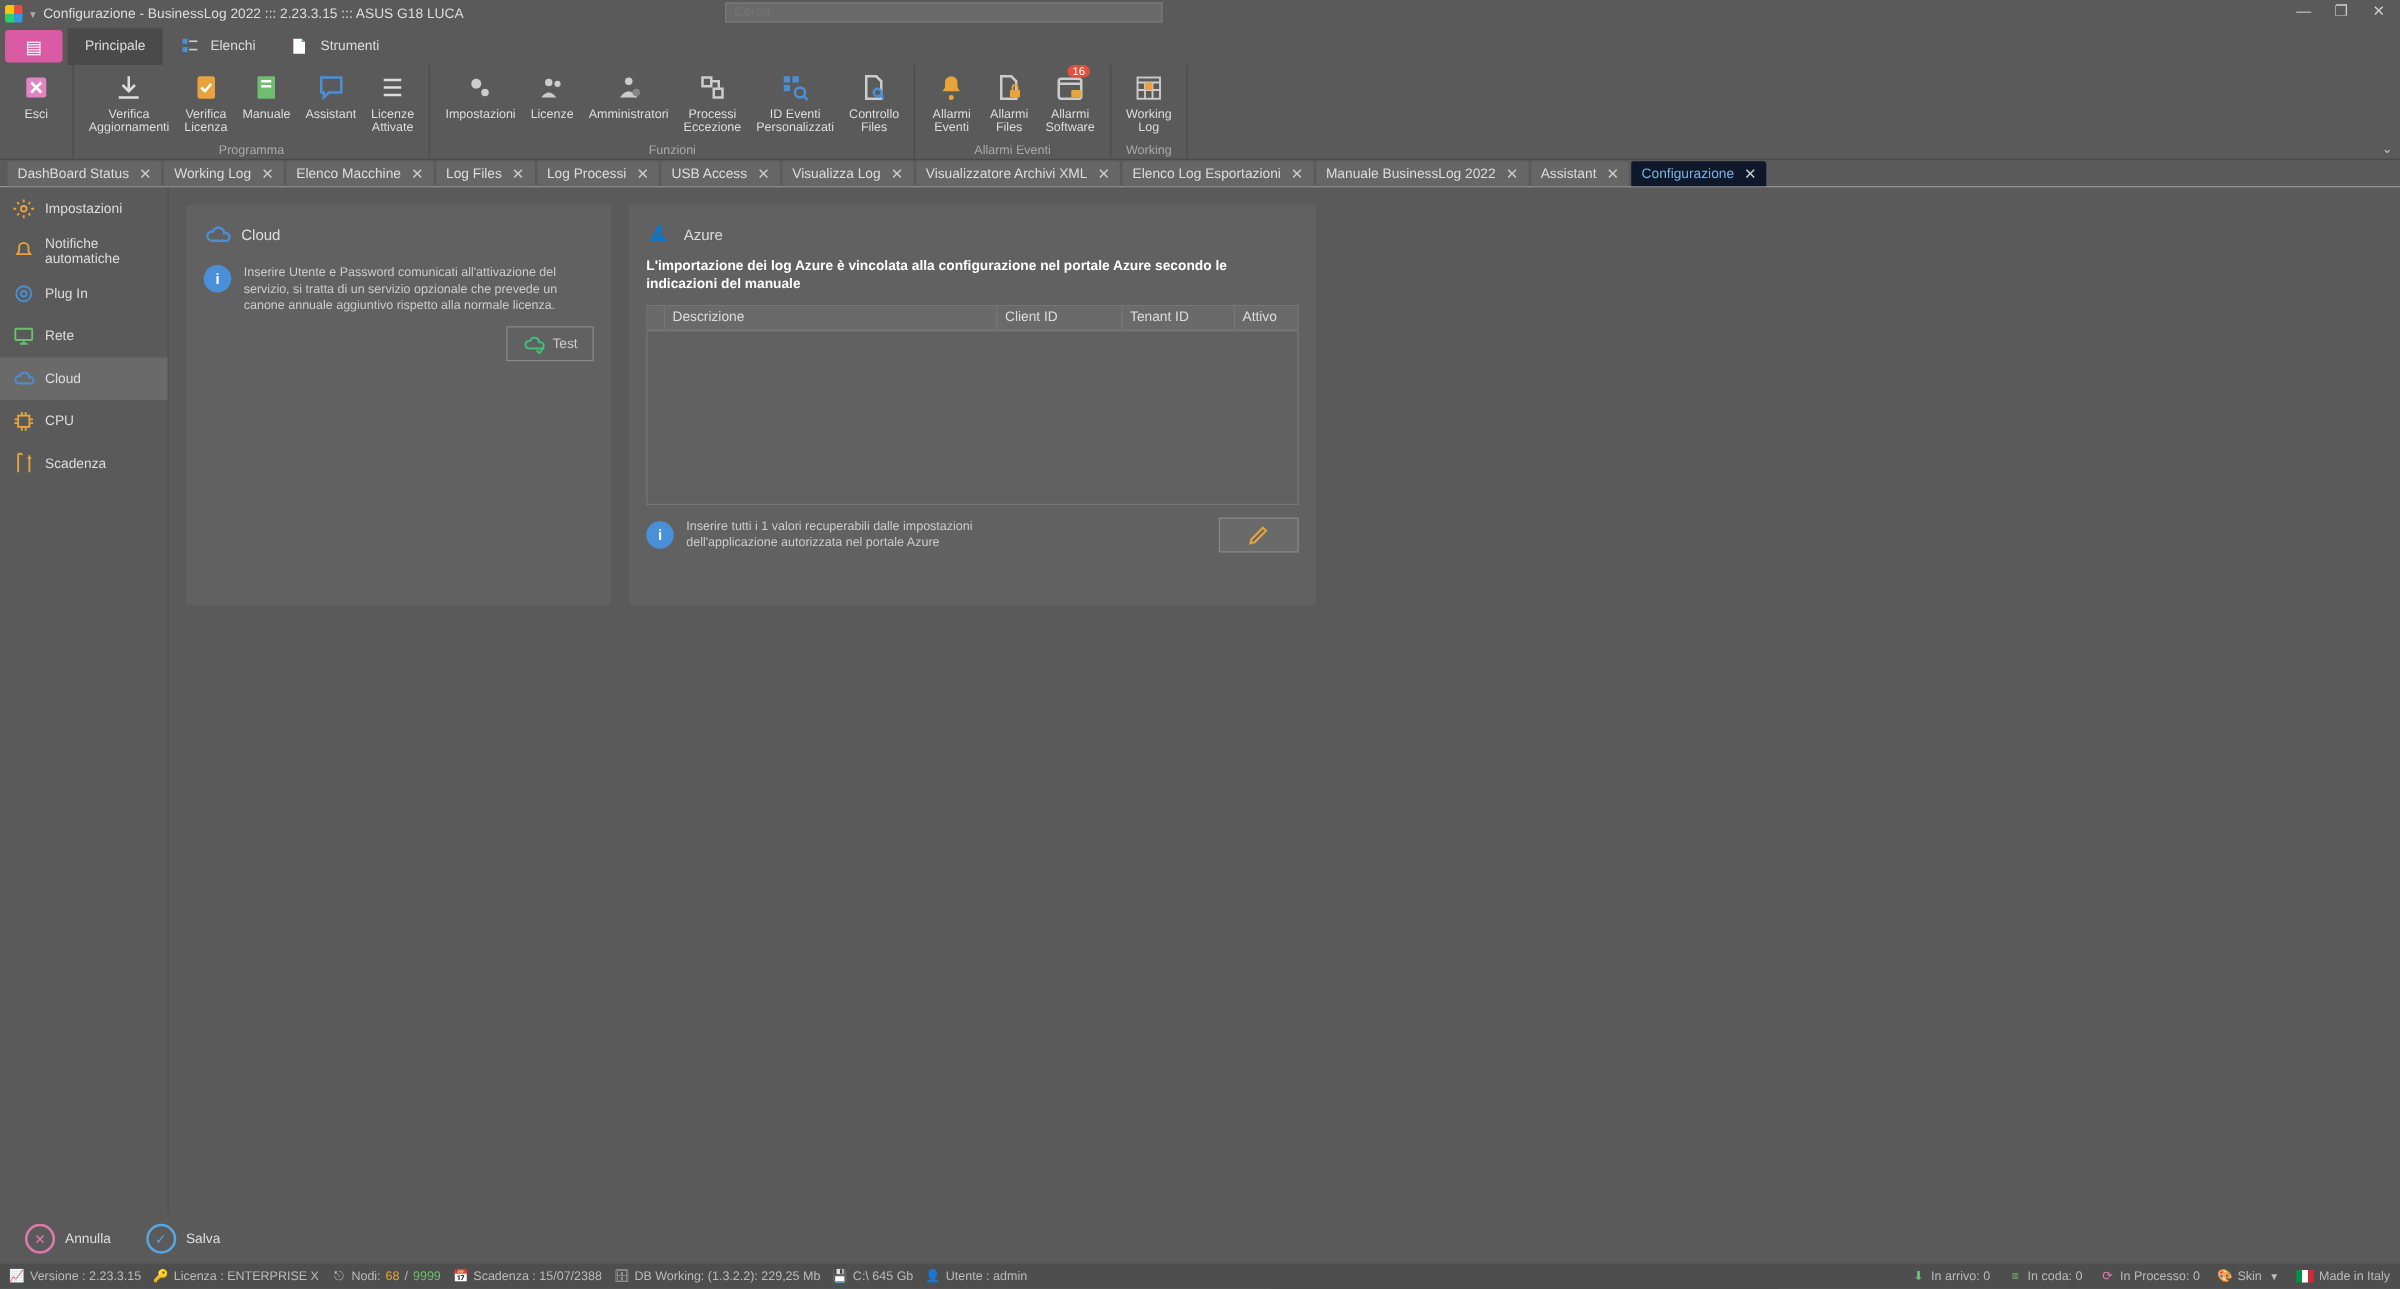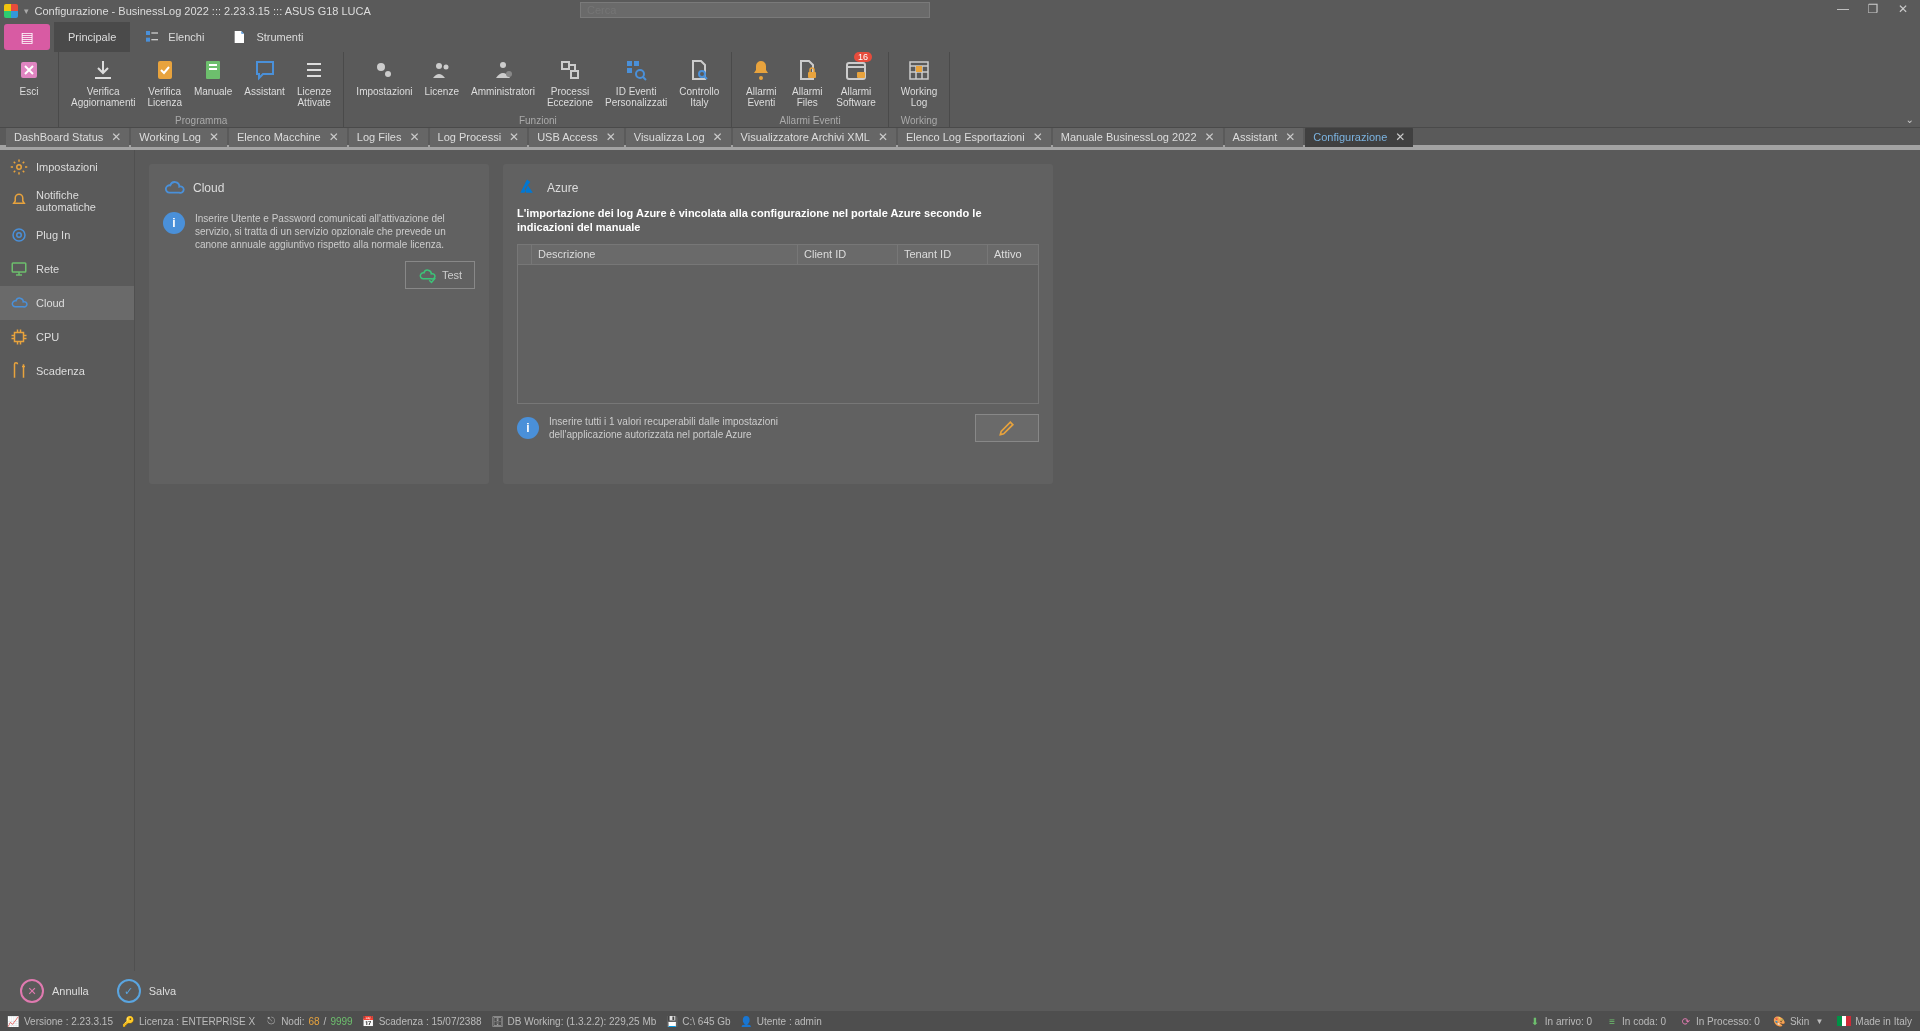--- a/index.html
+++ b/index.html
@@ -28,23 +28,23 @@
   .ribbon { height: 76px; background: #5a5a5a; display: flex; position: relative; border-bottom: 1px solid #4a4a4a; }
   .ribbon-group { display: flex; position: relative; padding: 2px 6px 14px 6px; border-right: 1px solid #4a4a4a; }
   .ribbon-group-label { position: absolute; bottom: 1px; left: 0; right: 0; text-align: center; font-size: 10px; color: #aaa; }
   .ribbon-item { display: flex; flex-direction: column; align-items: center; justify-content: flex-start; padding: 2px 6px; cursor: pointer; min-width: 46px; }
   .ribbon-icn { width: 28px; height: 28px; display: flex; align-items: center; justify-content: center; font-size: 20px; position: relative; }
   .ribbon-lbl { font-size: 10px; color: #ddd; text-align: center; line-height: 11px; margin-top: 2px; white-space: pre-line; }
   .badge { position: absolute; top: -4px; right: -2px; background: #e74c3c; color: #fff; font-size: 9px; border-radius: 8px; padding: 0 4px; }
   .ribbon-collapse { position: absolute; right: 6px; bottom: 2px; font-size: 10px; color: #ccc; cursor: pointer; }
 
   
-  .doc-tabs { height: 22px; background: #5a5a5a; display: flex; align-items: center; padding-left: 6px; gap: 2px; border-bottom: 5px solid #a3a3a3; }
+  .doc-tabs { height: 22px; background: #5a5a5a; display: flex; align-items: center; padding-left: 6px; gap: 2px; border-bottom: 1px solid #a3a3a3; }
   .dtab { height: 20px; padding: 0 8px; background: #666; display: flex; align-items: center; gap: 8px; font-size: 11px; color: #ddd; border-radius: 2px 2px 0 0; cursor: pointer; }
-  .dtab.active { background: #404040; color: #7bb3e0; }
+  .dtab.active { background: #0f172a; color: #7bb3e0; }
   .dtab .close { font-size: 12px; color: #ccc; cursor: pointer; }
 
   
   .workspace { flex: 1; display: flex; background: #5a5a5a; overflow: hidden; }
   .sidebar { width: 135px; background: #5a5a5a; display: flex; flex-direction: column; border-right: 1px solid #505050; }
   .side-item { height: 34px; display: flex; align-items: center; gap: 8px; padding: 0 10px; font-size: 11px; color: #ddd; cursor: pointer; }
   .side-item.active { background: #6a6a6a; }
   .side-icn { width: 18px; height: 18px; display: flex; align-items: center; justify-content: center; }
 
   .content { flex: 1; padding: 14px; display: flex; gap: 14px; align-items: flex-start; overflow: auto; }
@@ -261,21 +261,21 @@
     </div>
     <div class="ribbon-item">
       <div class="ribbon-icn">
           <svg width="24" height="24" viewBox="0 0 24 24">
             <path d="M6 3 h8 l4 4 v14 h-12 z" fill="none" stroke="#ccc" stroke-width="2"></path>
             <circle cx="15" cy="16" r="3" fill="none" stroke="#4a90d9" stroke-width="2"></circle>
             <line x1="17" y1="18" x2="20" y2="21" stroke="#4a90d9" stroke-width="2"></line>
           </svg>
         </div>
       <div class="ribbon-lbl">Controllo
-Italy</div>
+Files</div>
     </div>
     <div class="ribbon-group-label">Funzioni</div>
   </div>
 
   <div class="ribbon-group">
     <div class="ribbon-item">
       <div class="ribbon-icn">
           <svg width="24" height="24" viewBox="0 0 24 24" fill="#e8a33d">
             <path d="M12 3 a5 5 0 0 1 5 5 v4 l2 3 h-14 l2 -3 v-4 a5 5 0 0 1 5 -5 z"></path>
             <circle cx="12" cy="20" r="2"></circle>

